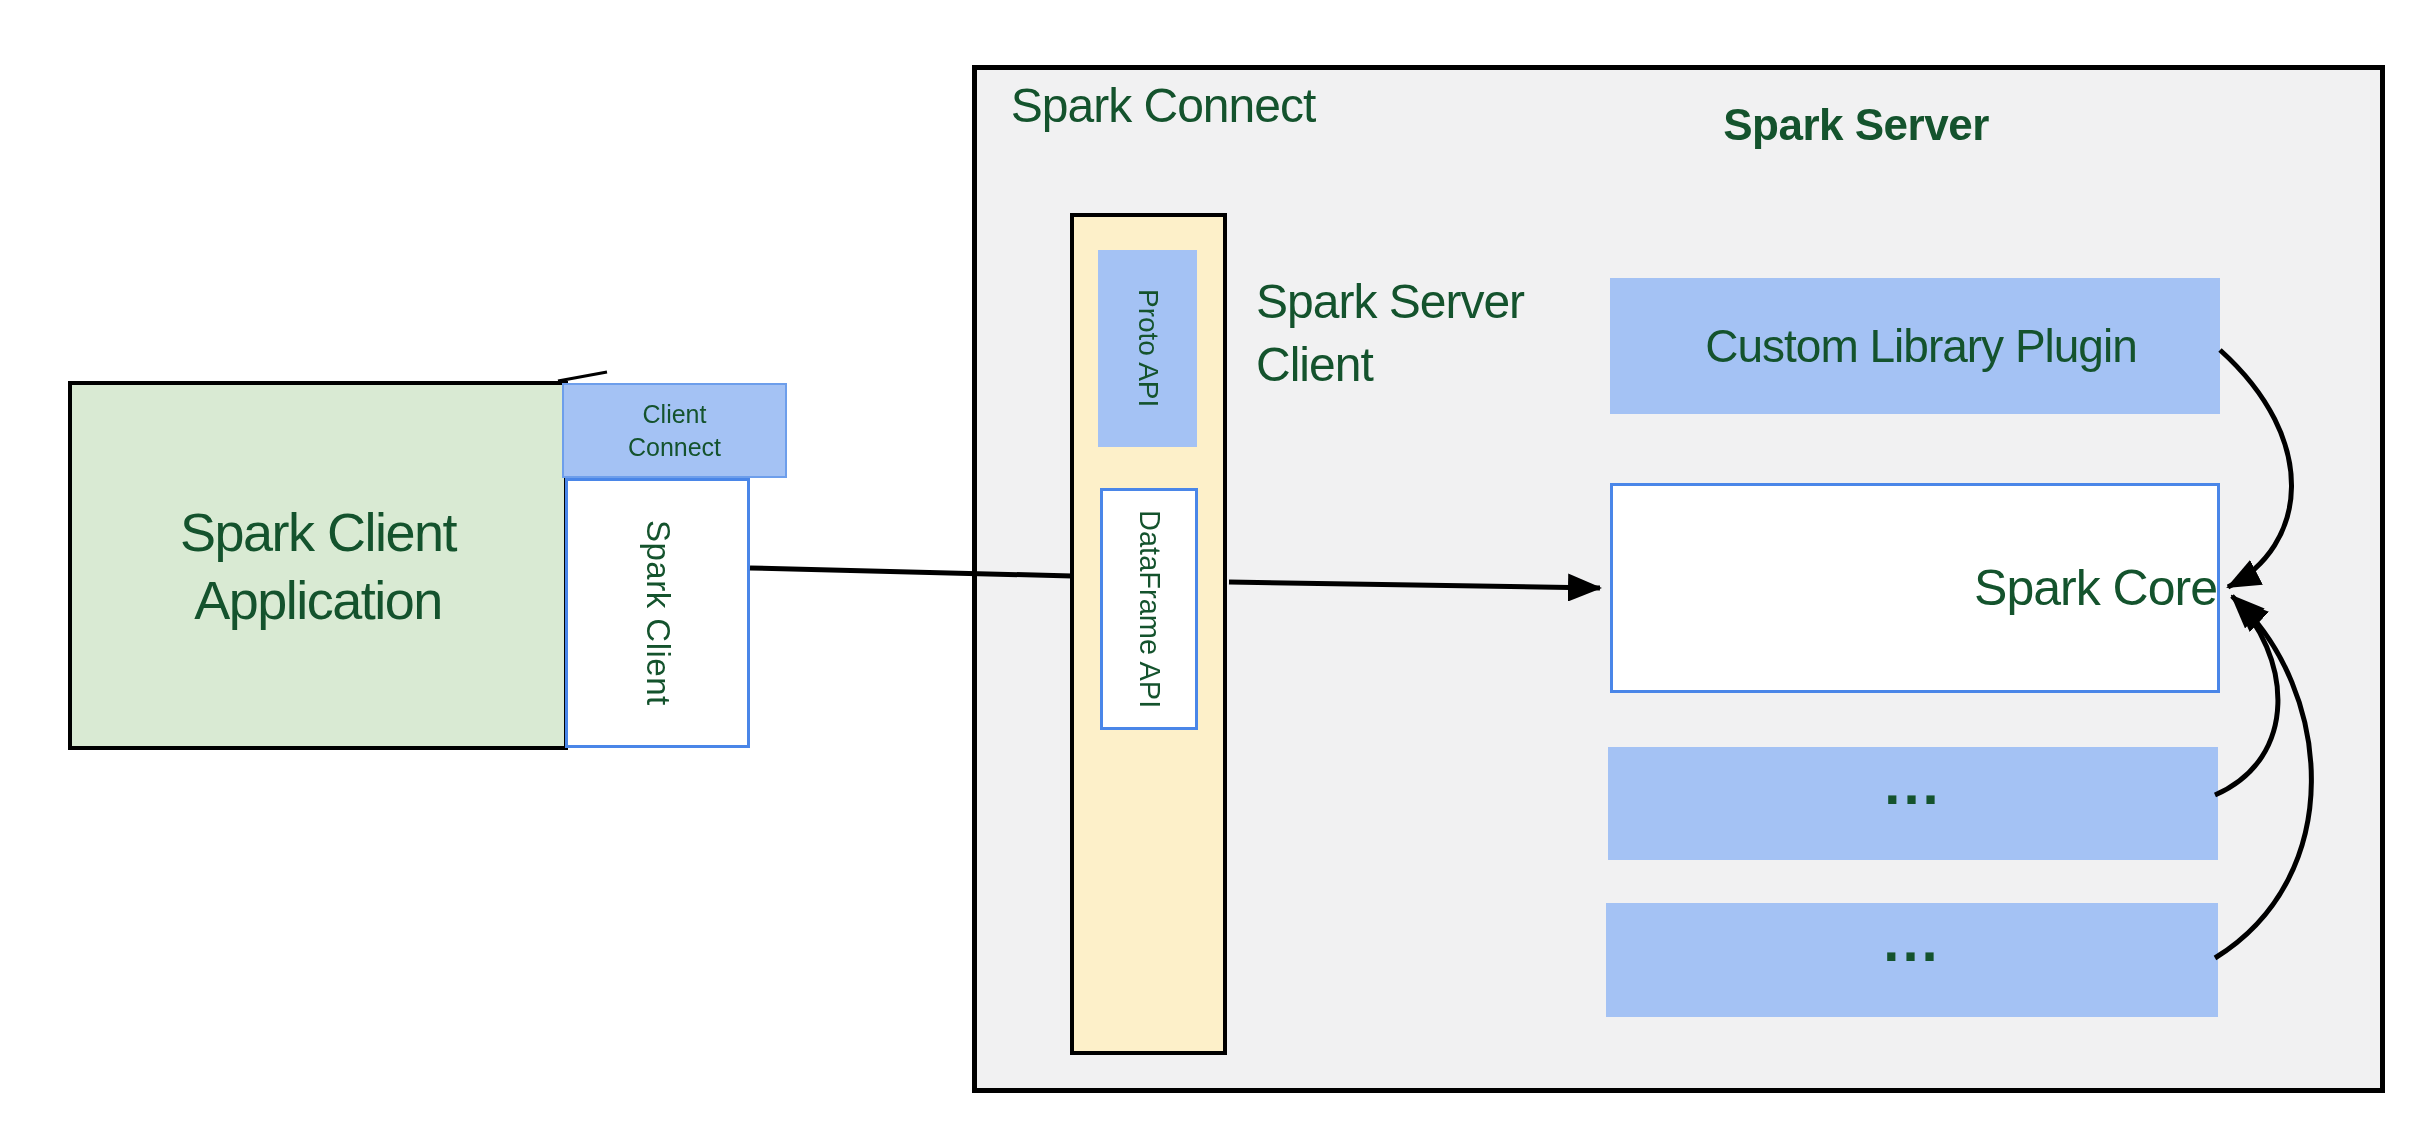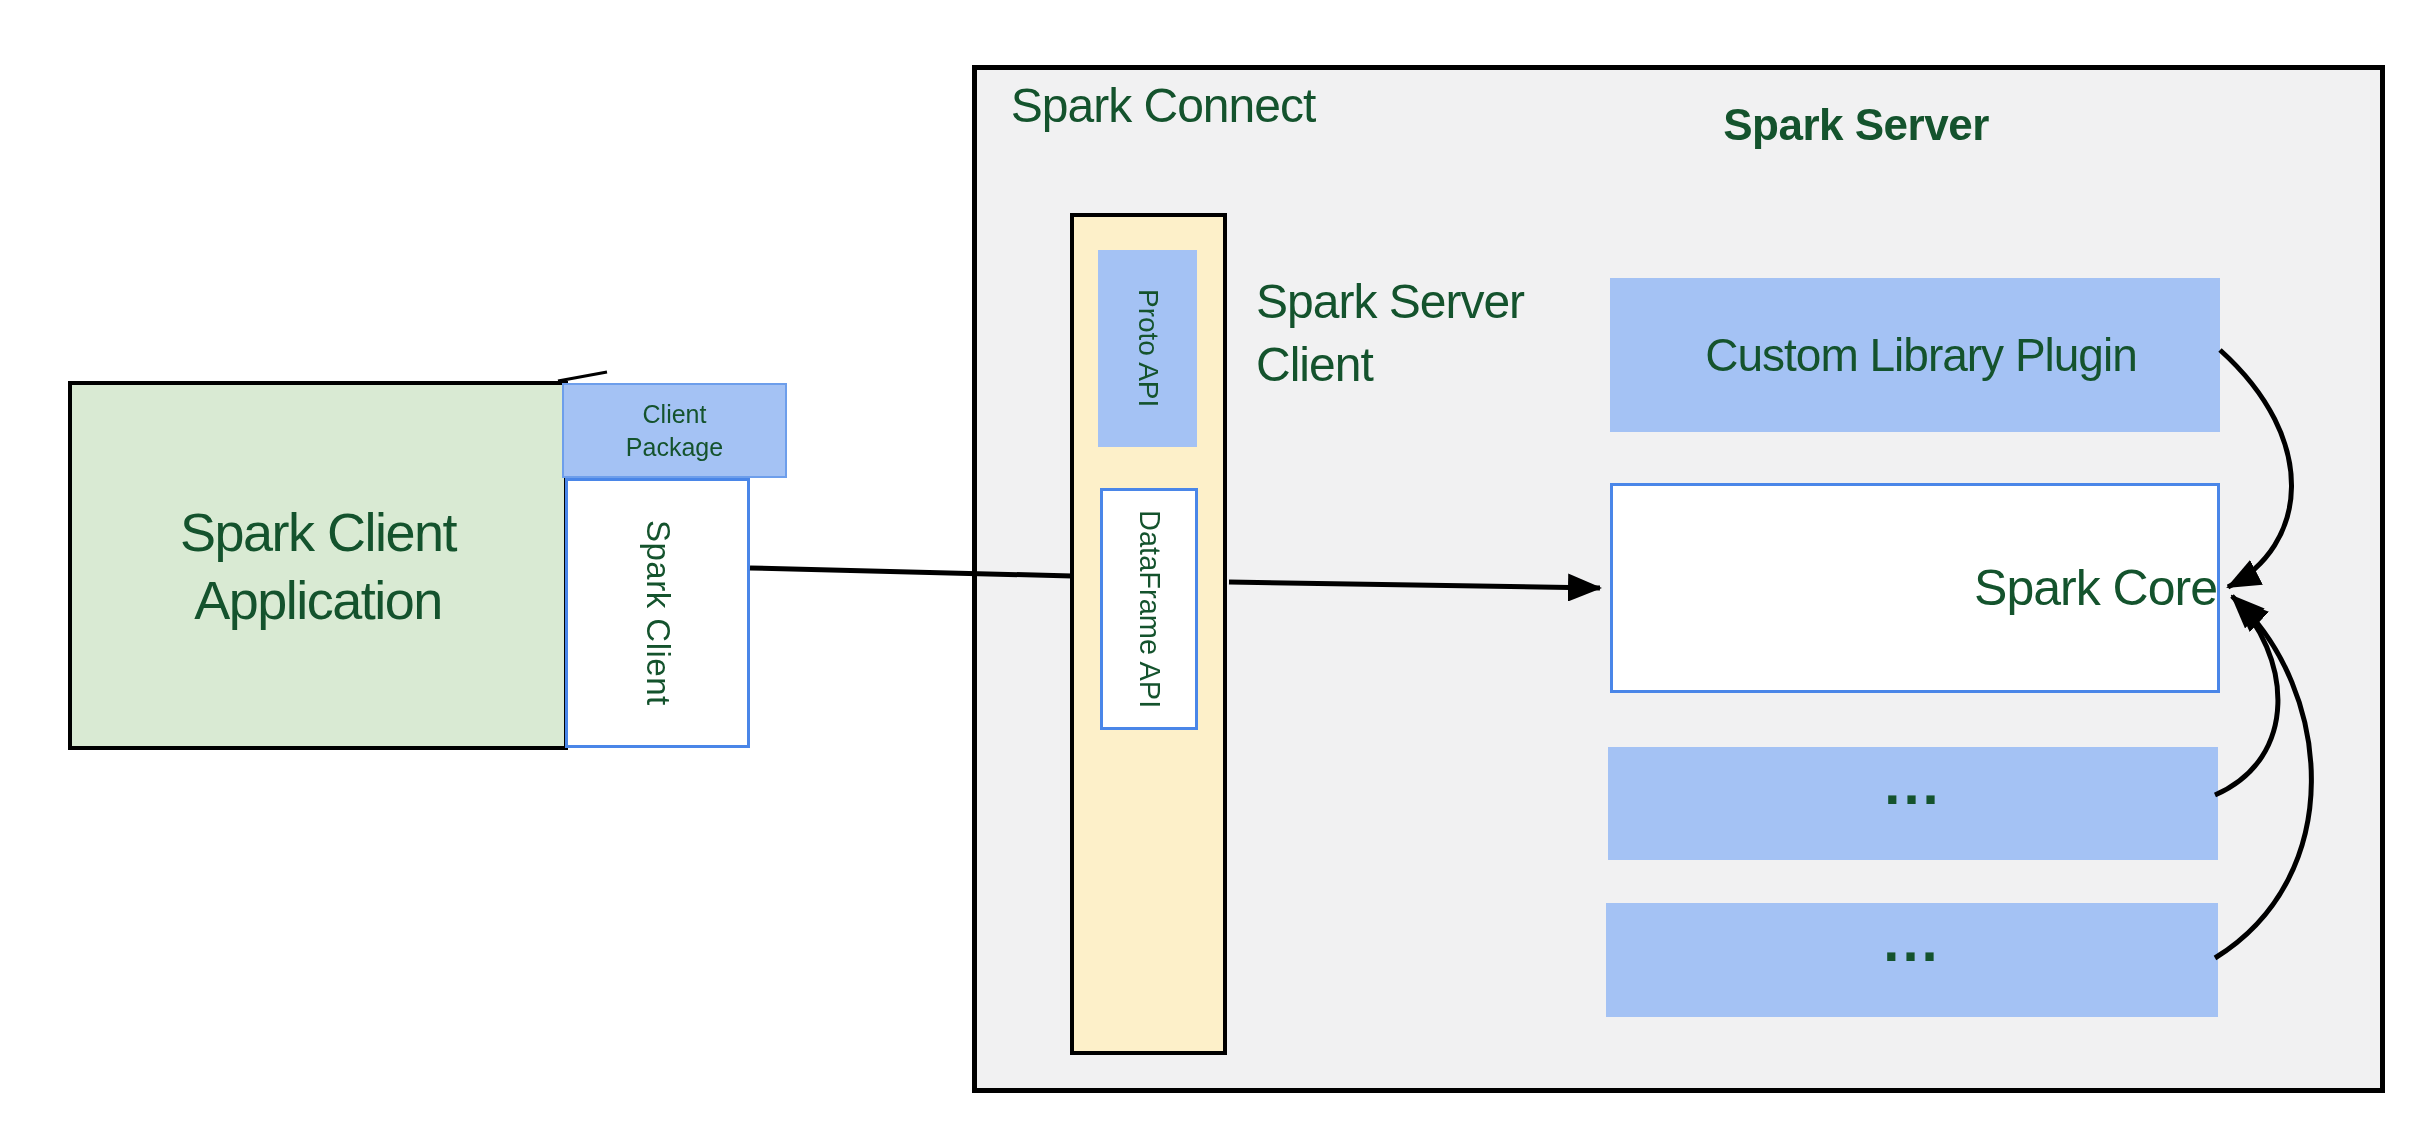--- a/index.html
+++ b/index.html
@@ -14,21 +14,21 @@
              display:flex;align-items:center;justify-content:center;text-align:center;}
   .client-pkg{left:562px;top:383px;width:225px;height:95px;background:#a4c2f4;border:2px solid #6d9eeb;
               display:flex;align-items:center;justify-content:center;text-align:center;}
   .spark-client-box{left:565px;top:478px;width:185px;height:270px;background:#ffffff;border:3px solid #4a86e8;
               display:flex;align-items:center;justify-content:center;}
   .yellow-bar{left:1070px;top:213px;width:157px;height:842px;background:#fdf0c9;border:4px solid #000;}
   .proto-box{left:1098px;top:250px;width:99px;height:197px;background:#a4c2f4;
              display:flex;align-items:center;justify-content:center;}
   .dataframe-box{left:1100px;top:488px;width:98px;height:242px;background:#ffffff;border:3px solid #4a86e8;
              display:flex;align-items:center;justify-content:center;}
-  .plugin-box{left:1610px;top:278px;width:610px;height:154px;background:#a4c2f4;
+  .plugin-box{left:1610px;top:278px;width:610px;height:136px;background:#a4c2f4;
              display:flex;align-items:center;justify-content:center;padding-left:12px;}
   .core-box{left:1610px;top:483px;width:610px;height:210px;background:#ffffff;border:3px solid #4a86e8;
              display:flex;align-items:center;justify-content:flex-end;}
   .dots-box-1{left:1608px;top:747px;width:610px;height:113px;background:#a4c2f4;
              display:flex;align-items:center;justify-content:center;}
   .dots-box-2{left:1606px;top:903px;width:612px;height:114px;background:#a4c2f4;
              display:flex;align-items:center;justify-content:center;}
   
   .t-xl{font-size:54px;line-height:68px;letter-spacing:-1.5px;}
   .t-lg{font-size:48px;line-height:63px;letter-spacing:-1px;}
@@ -92,21 +92,21 @@
   <div class="abs green-box">
     <div class="t-xl">
       <div>Spark Client</div>
       <div>Application</div>
     </div>
   </div>
 
   <div class="abs client-pkg">
     <div class="t-sm">
       <div>Client</div>
-      <div>Package</div>
+      <div>Connect</div>
     </div>
   </div>
 
   <div class="abs spark-client-box">
     <span class="vtext v-spark-client">Spark Client</span>
   </div>
 
   <svg class="overlay" width="2435" height="1135" viewBox="0 0 2435 1135">
     <defs>
       <marker id="arrow" markerUnits="userSpaceOnUse" markerWidth="34" markerHeight="28" refX="32" refY="14" orient="auto">

